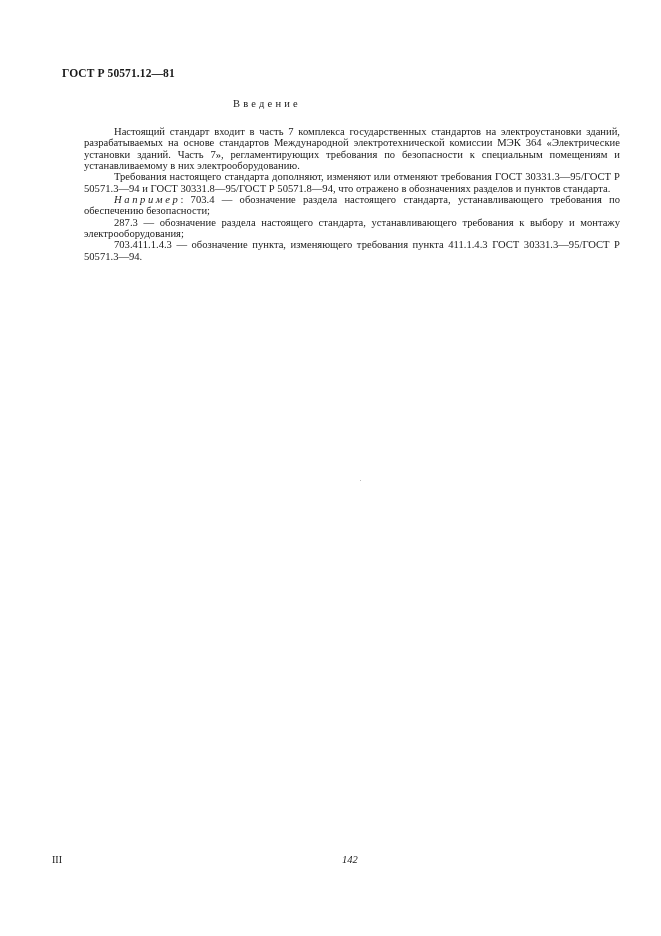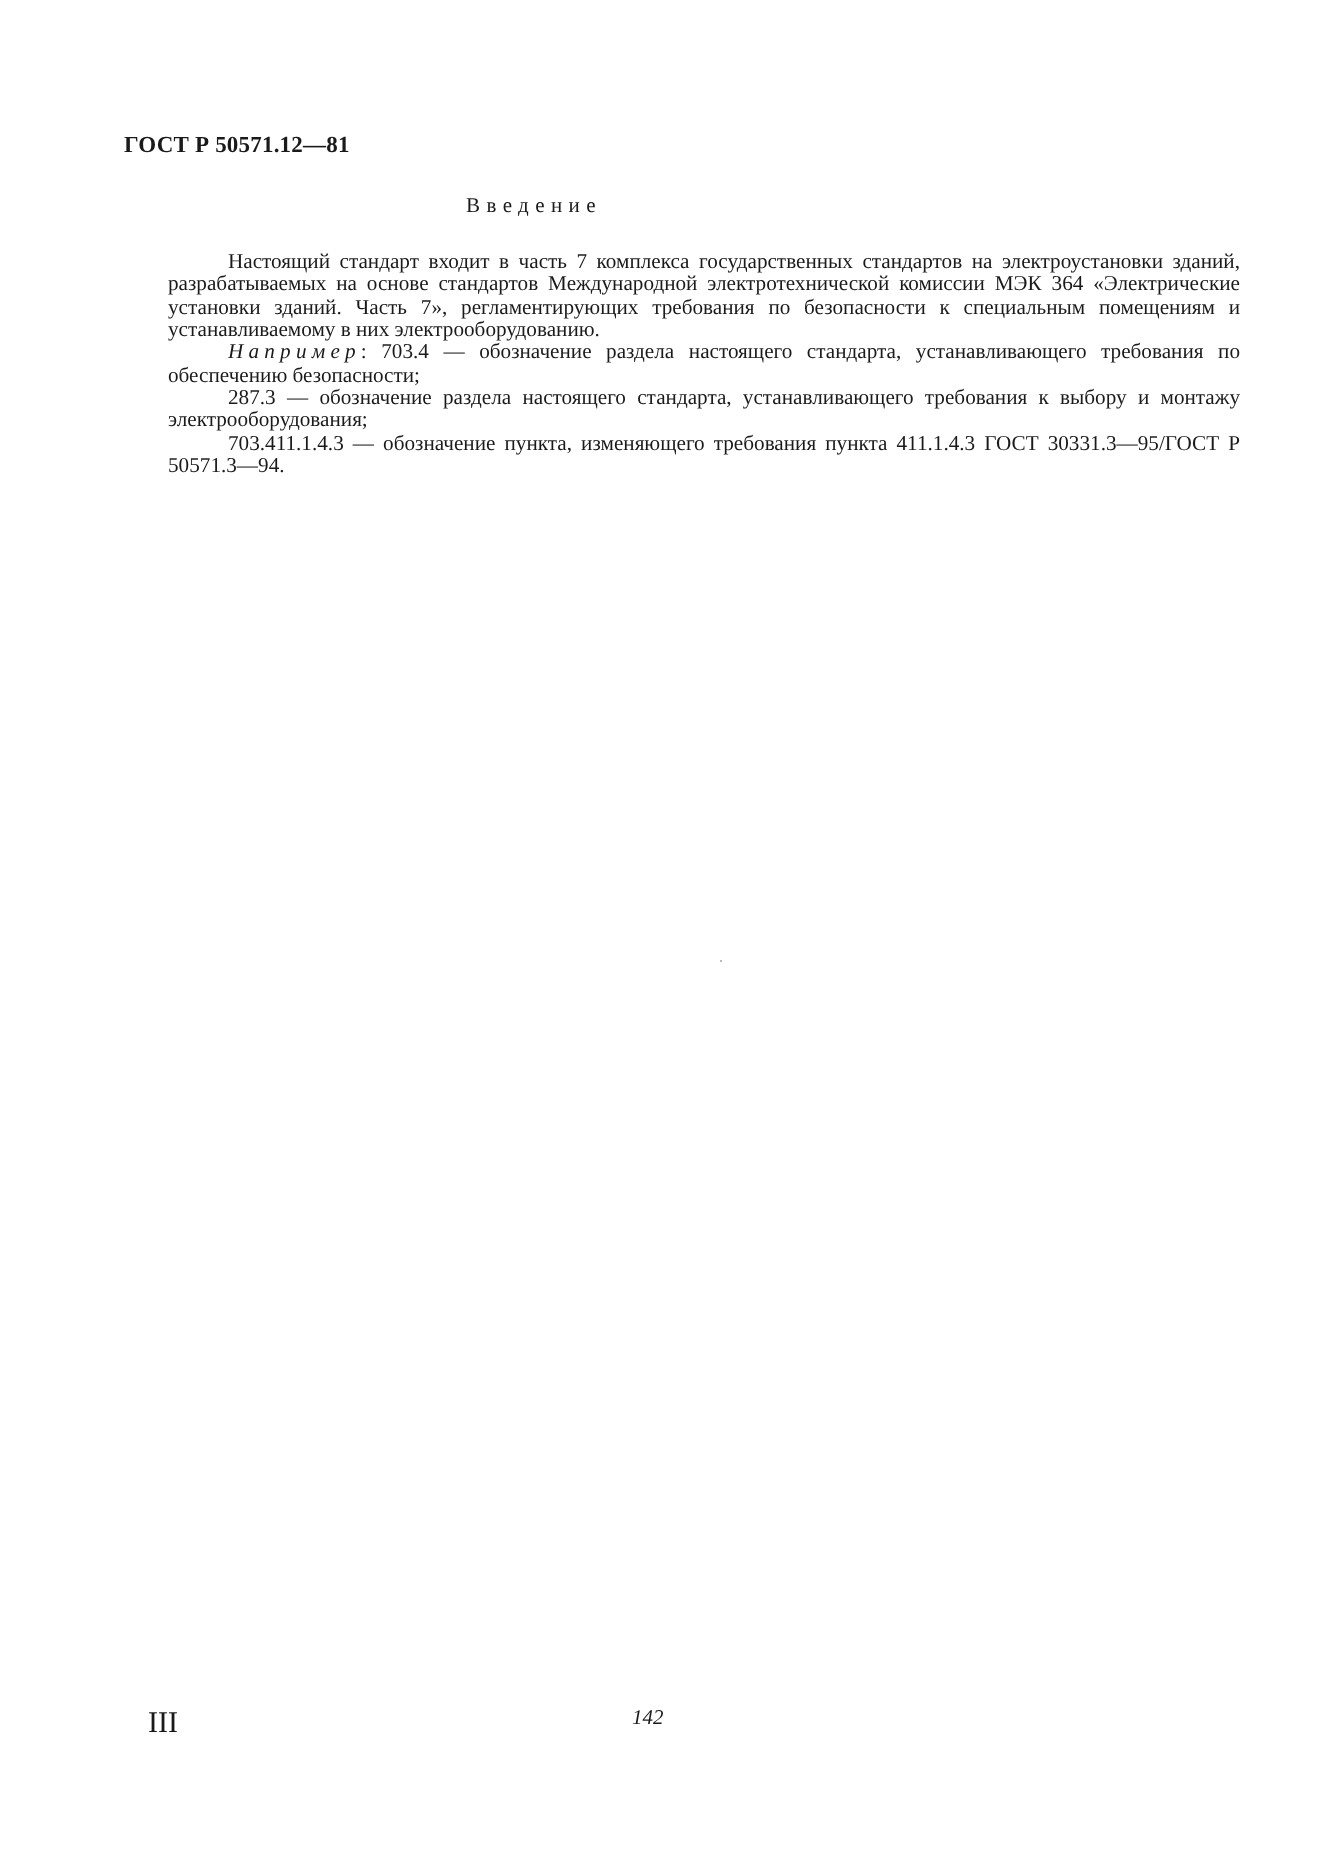--- a/index.html
+++ b/index.html
@@ -22,36 +22,37 @@
     }
     .body-text {
       position: absolute; left: 62px; top: 126px; width: 536px;
       font-size: 10.6px; line-height: 11.35px; margin-left: 22px;
     }
     .body-text p {
       margin: 0; text-align: justify; text-indent: 30px;
     }
     .spaced { letter-spacing: 2.6px; font-style: italic; }
     .footer-left {
-      position: absolute; left: 74px; top: 854px; font-size: 15px;
+      position: absolute; left: 52px; top: 854px; font-size: 10px;
     }
     .footer-center {
-      position: absolute; left: 316px; top: 854px; font-size: 10.5px; font-style: italic;
+      position: absolute; left: 342px; top: 854px; font-size: 10.5px; font-style: italic;
     }
     .dot { position: absolute; left: 360px; top: 480px; width: 1px; height: 1px; background: #bbb; }
   </style>
 </head>
 <body>
 
 <div class="header">ГОСТ Р 50571.12—81</div>
 
 <div class="title">Введение</div>
 
 <div class="body-text">
   <p>Настоящий стандарт входит в часть 7 комплекса государственных стандартов на электроуста­новки зданий, разрабатываемых на основе стандартов Международной электротехнической комис­сии МЭК 364 «Электрические установки зданий. Часть 7», регламентирующих требования по без­опасности к специальным помещениям и устанавливаемому в них электрооборудованию.</p>
+  <p>Требования настоящего стандарта дополняют, изменяют или отменяют требования ГОСТ 30331.3—95/ГОСТ Р 50571.3—94 и ГОСТ 30331.8—95/ГОСТ Р 50571.8—94, что отражено в обозначениях разделов и пунктов стандарта.</p>
   <p><span class="spaced">Например</span><span>: 703.4 — обозначение раздела настоящего стандарта, устанавливающего требо­вания по обеспечению безопасности;</span></p>
   <p>287.3 — обозначение раздела настоящего стандарта, устанавливающего требования к выбору и монтажу электрооборудования;</p>
   <p>703.411.1.4.3 — обозначение пункта, изменяющего требования пункта 411.1.4.3 ГОСТ 30331.3—95/ГОСТ Р 50571.3—94.</p>
 </div>
 
 <div class="dot"></div>
 
 <div class="footer-left">III</div>
 <div class="footer-center">142</div>
 

